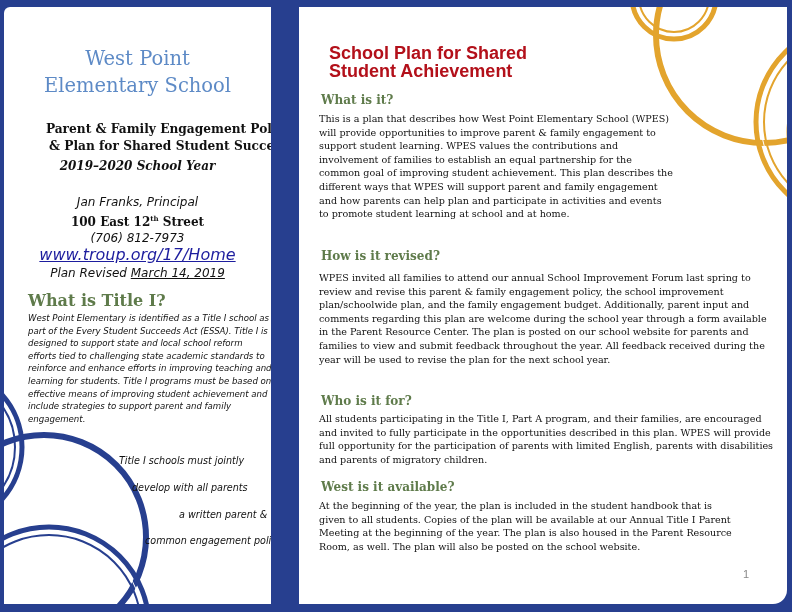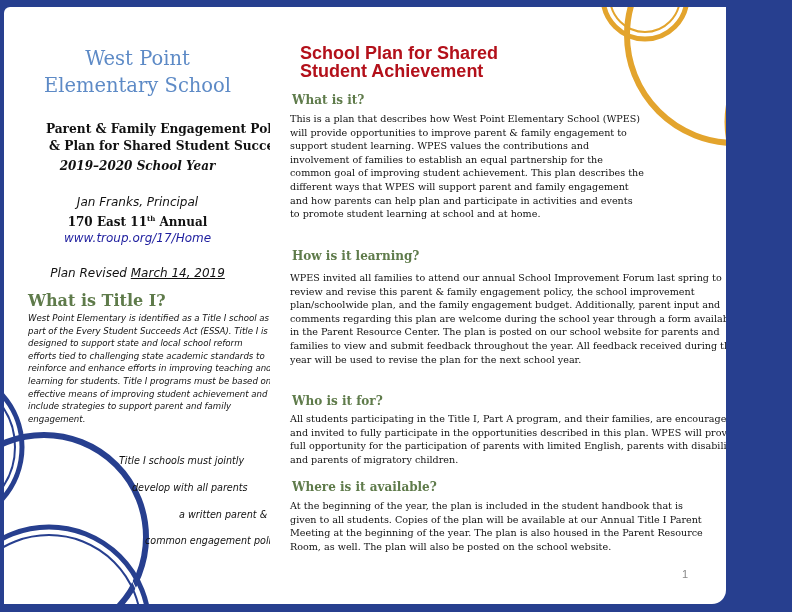--- a/index.html
+++ b/index.html
@@ -1,29 +1,29 @@
 <!DOCTYPE html>
 <html><head>
   <meta charset="utf-8">
   <style>
     html, body { margin:0; padding:0; }
     body { width:792px; height:612px; position:relative; overflow:hidden; background:#ffffff; font-family:"DejaVu Serif", serif; }
     .frame { position:absolute; background:#273f8f; }
     .panel { position:absolute; background:#ffffff; overflow:hidden; }
     #left-panel { left:4px; top:7px; width:267px; height:597px; border-radius:6px 0 0 0; }
-    #right-panel { left:270px; top:7px; width:456px; height:597px; border-radius:0 0 14px 0; }
+    #right-panel { left:299px; top:7px; width:456px; height:597px; border-radius:0 0 14px 0;padding-left:32px; }
     svg.deco { position:absolute; left:0; top:0; pointer-events:none; }
     .abs { position:absolute; }
     .school-name { left:0; width:267px; top:38px; text-align:center; color:#5d8ac6; font-family:"DejaVu Serif", serif; font-size:19.5px; line-height:27px; font-weight:normal; }
     .policy-title { left:0; width:267px; top:114px; text-align:center; color:#111; font-family:"DejaVu Serif", serif; font-weight:bold; font-size:12.2px; line-height:17px;padding-left:31px; }
     .school-year { left:0; width:267px; top:152px; text-align:center; font-style:italic; font-weight:bold; font-size:12px; color:#111; }
     .contact { left:0; width:267px; top:187px; text-align:center; font-size:12px; line-height:16.5px; color:#111; }
     .contact .it { font-style:italic; font-family:"DejaVu Sans", sans-serif; font-size:12px; }
     .contact .bold { font-weight:bold; }
-    .contact a { color:#1d1d9e; font-style:italic; font-family:"DejaVu Sans", sans-serif; font-size:12px; }
+    .contact a { color:#1d1d9e; text-decoration:underline; font-style:italic; font-family:"DejaVu Sans", sans-serif; font-size:16px; }
     .revised { left:0; width:267px; top:259px; text-align:center; font-style:italic; font-family:"DejaVu Sans", sans-serif; font-size:12px; color:#111; }
     .revised .date { text-decoration:underline; }
     .h-green { color:#5f7b4b; font-family:"DejaVu Serif", serif; font-weight:bold; }
     .title1-head { left:24px; top:284px; font-size:16px; }
     .title1-body { left:24px; top:305px; width:244px; font-style:italic; font-family:"DejaVu Sans", sans-serif; font-size:8.6px; line-height:12.6px; color:#111; }
     .callout { font-style:italic; font-family:"DejaVu Sans", sans-serif; font-size:9.6px; color:#111; white-space:nowrap; }
     .doc-title { left:30px; top:38px; color:#b3101a; font-family:"Liberation Sans", sans-serif; font-weight:bold; font-size:18px; line-height:17.5px; }
     .r-head { left:22px; font-size:12px; }
     .r-body { left:20px; width:460px; font-family:"DejaVu Serif", serif; font-size:9.6px; line-height:13.6px; color:#111; }
     .page-num { right:38px; top:561px; font-family:"Liberation Sans", sans-serif; font-size:11px; color:#888; }
@@ -53,21 +53,22 @@
 
   <div class="abs policy-title">
     <div>Parent &amp; Family Engagement Policy</div>
     <div>&amp; Plan for Shared Student Success</div>
   </div>
 
   <div class="abs school-year">2019–2020 School Year</div>
 
   <div class="abs contact">
     <div class="it">Jan Franks, Principal</div>
-    <div class="bold"><span>170 East 11</span><sup style="font-size:7px">th</sup><span> Annual</span></div>
+    <div class="bold"><span>100 East 12</span><sup style="font-size:7px">th</sup><span> Street</span></div>
+    <div class="it">(706) 812-7973</div>
     <div><a>www.troup.org/17/Home</a></div>
   </div>
 
   <div class="abs revised">
     <span>Plan Revised </span><span class="date">March 14, 2019</span>
   </div>
 
   <div class="abs h-green title1-head">What is Title I?</div>
   <div class="abs title1-body">West Point Elementary is identified as a Title I school as part of the Every Student Succeeds Act (ESSA). Title I is designed to support state and local school reform efforts tied to challenging state academic standards to reinforce and enhance efforts in improving teaching and learning for students. Title I programs must be based on effective means of improving student achievement and include strategies to support parent and family engagement.</div>
 
@@ -94,23 +95,23 @@
   </svg>
 
   <div class="abs doc-title">
     <div>School Plan for Shared</div>
     <div>Student Achievement</div>
   </div>
 
   <div class="abs h-green r-head" style="top:86px;">What is it?</div>
   <div class="abs r-body" style="top:105px;width:355px;">This is a plan that describes how West Point Elementary School (WPES) will provide opportunities to improve parent &amp; family engagement to support student learning. WPES values the contributions and involvement of families to establish an equal partnership for the common goal of improving student achievement. This plan describes the different ways that WPES will support parent and family engagement and how parents can help plan and participate in activities and events to promote student learning at school and at home.</div>
 
-  <div class="abs h-green r-head" style="top:242px;">How is it learning?</div>
+  <div class="abs h-green r-head" style="top:242px;">How is it revised?</div>
   <div class="abs r-body" style="top:264px;width:455px;">WPES invited all families to attend our annual School Improvement Forum last spring to review and revise this parent &amp; family engagement policy, the school improvement plan/schoolwide plan, and the family engagement budget. Additionally, parent input and comments regarding this plan are welcome during the school year through a form available in the Parent Resource Center. The plan is posted on our school website for parents and families to view and submit feedback throughout the year. All feedback received during the year will be used to revise the plan for the next school year.</div>
 
   <div class="abs h-green r-head" style="top:387px;">Who is it for?</div>
   <div class="abs r-body" style="top:405px;width:460px;">All students participating in the Title I, Part A program, and their families, are encouraged and invited to fully participate in the opportunities described in this plan. WPES will provide full opportunity for the participation of parents with limited English, parents with disabilities and parents of migratory children.</div>
 
-  <div class="abs h-green r-head" style="top:473px;">Where is it available?</div>
+  <div class="abs h-green r-head" style="top:473px;">West is it available?</div>
   <div class="abs r-body" style="top:492px;width:420px;">At the beginning of the year, the plan is included in the student handbook that is given to all students. Copies of the plan will be available at our Annual Title I Parent Meeting at the beginning of the year. The plan is also housed in the Parent Resource Room, as well. The plan will also be posted on the school website.</div>
 
   <div class="abs page-num">1</div>
 </div>
 
 </body></html>

